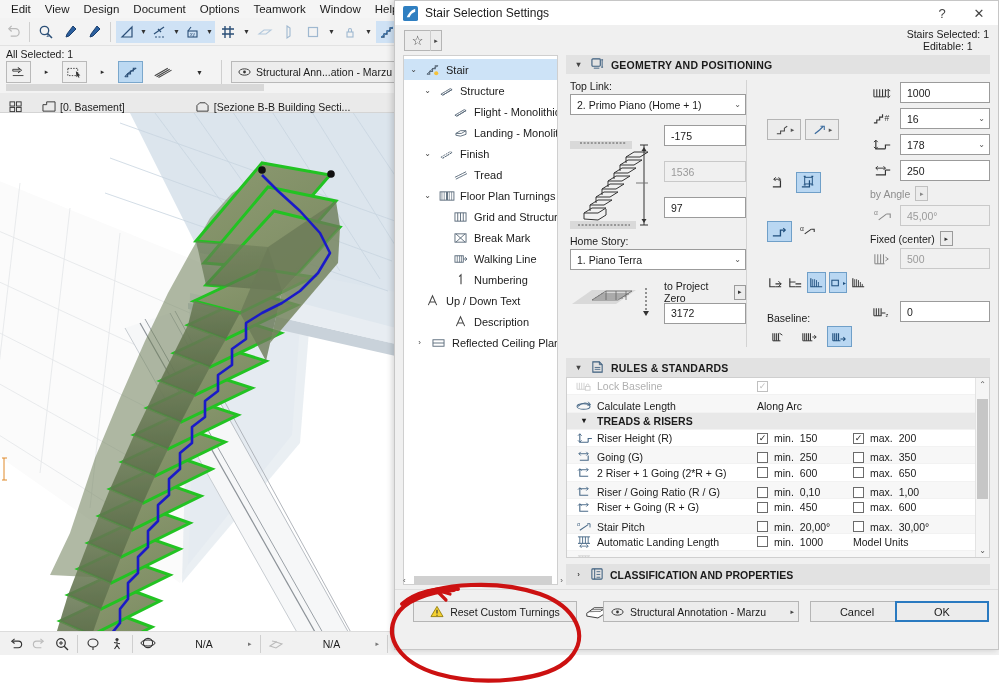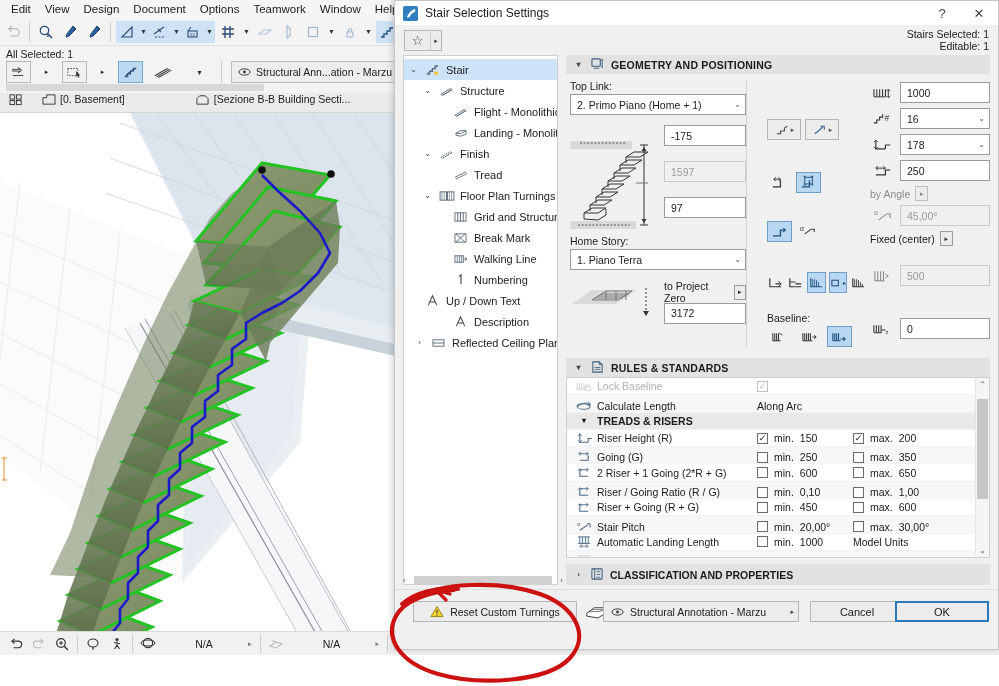--- a/index.html
+++ b/index.html
@@ -64,21 +64,21 @@
     position: absolute; left: 6px; top: 38px; width: 258px; height: 7px;
     background: #d8d8d8;
   }
 
   .tabbar {
     position: absolute; top: 93px; left: 0; width: 999px; height: 20px;
     background: #eaeaea; display: flex; align-items: center; gap: 0;
     font-size: 10.5px; border-bottom: 1px solid #d4d4d4;
   }
   .tabbar .tab {
-    display: flex; align-items: flex-start; gap: 4px; padding: 0 9px; height: 20px;
+    display: flex; align-items: flex-end; gap: 4px; padding: 0 9px; height: 20px;
     white-space: nowrap; color: #1b1b1b;
   }
 
   .viewport {
     position: absolute; top: 113px; left: 0; width: 999px; height: 518px;
     background: #ffffff; overflow: hidden;
   }
 
   .statusbar {
     position: absolute; top: 631px; left: 0; width: 999px; height: 24px;
@@ -110,21 +110,21 @@
   .dlg-sub {
     height: 30px; background: #f0f0f0; display: flex; align-items: center;
     padding: 0 9px; flex: 0 0 auto;
   }
   .fav-btn {
     height: 21px; display: flex; align-items: center; border: 1px solid #b5b5b5;
     background: #ececec;
   }
   .fav-btn .st { width: 25px; text-align: center; font-size: 13px; color: #444; }
   .fav-btn .ar { width: 11px; text-align: center; font-size: 7px; color: #444; border-left: 1px solid #ccc; height: 21px; line-height: 21px;}
-  .sel-info { margin-left: auto; text-align: right; font-size: 10.5px; line-height: 12px; color: #1b1b1b; }
+  .sel-info { margin-left: auto; text-align: center; font-size: 10.5px; line-height: 12px; color: #1b1b1b; }
 
   .dlg-body { flex: 1; display: flex; min-height: 0; }
 
   
   .tree {
     width: 155px; background: #ffffff; border: 1px solid #cfcfcf;
     margin: 0 0 0 8px; padding: 3px 0 0 0; overflow: hidden;
     flex: 0 0 auto; height: 530px;
   }
   .tnode {
@@ -891,21 +891,21 @@
                     <path d="M56 32 v6"></path>
                   </g>
                   <path d="M74 20 v80" stroke="#333" stroke-width="1"></path>
                   <path d="M70 20 h8 M70 100 h8" stroke="#333" stroke-width="1"></path>
                   <path d="M74 22 l-2.5 4 h5z M74 98 l-2.5 -4 h5z" fill="#333"></path>
                   <path d="M66 58 h12" stroke="#777" stroke-width="1"></path>
                 </svg>
               </div>
               <div style="flex:1; display:flex; flex-direction:column; gap:15px; padding-top:0;">
                 <div class="inp">-175</div>
-                <div class="inp dis">1597</div>
+                <div class="inp dis">1536</div>
                 <div class="inp">97</div>
               </div>
             </div>
 
             <div class="lbl" style="margin-top:0">Home Story:</div>
             <div class="combo">
               <span class="cv">1. Piano Terra</span>
               <span class="cc">⌄</span>
             </div>
 
@@ -1104,21 +1104,21 @@
                   </svg>
               </div>
               <div class="inp dis" style="flex:1">45,00°</div>
             </div>
 
             <div class="pillbtn on" style="margin-top:4px">
               <span>Fixed (center)</span>
               <span class="ar">▸</span>
             </div>
 
-            <div class="grow" style="margin-top:18px">
+            <div class="grow" style="margin-top:1px">
               <div class="iconcell">
                 <svg width="23" height="14" viewBox="0 0 24 14">
                     <path d="M3 2v10M6 2v10M9 2v10M12 2v10" stroke="#888" stroke-width="1.1"></path>
                     <path d="M3 12h10" stroke="#888" stroke-width="1.1"></path>
                     <path d="M14 5l3 2-3 2" stroke="#888" stroke-width="1" fill="none"></path>
                   </svg>
               </div>
               <div class="inp dis" style="flex:1">500</div>
             </div>
 

